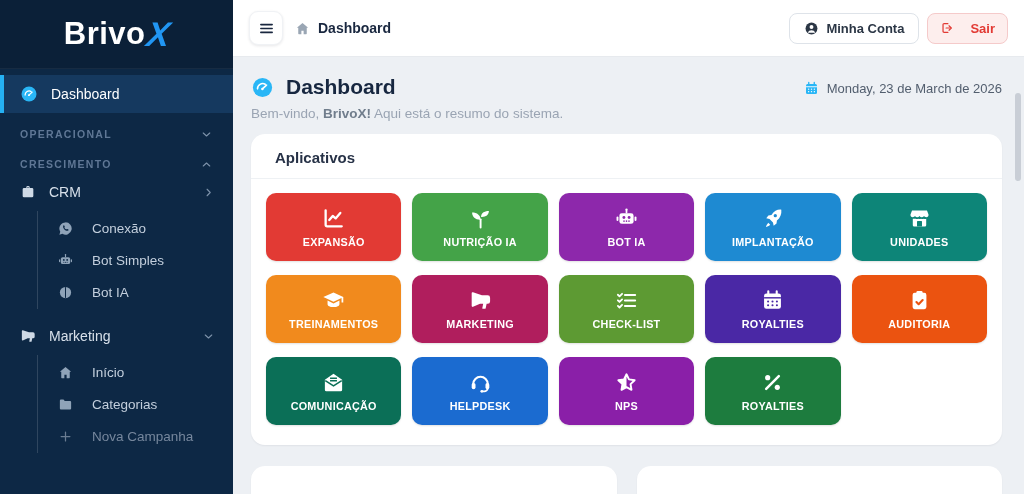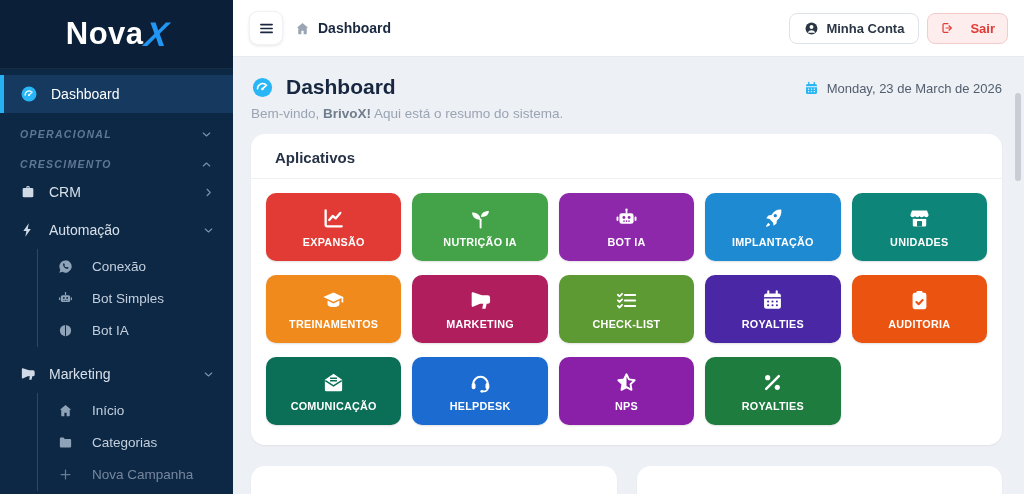--- a/index.html
+++ b/index.html
@@ -20,21 +20,21 @@
   .nav-item.active{height:38px;background:#15395f;border-left:4px solid #25b1f3;
     padding-left:16px;color:#fff;margin:2px 0 10px;}
   .nav-item.mt8{margin-top:8px;} .nav-item.mt12{margin-top:12px;} .nav-item.mt2{margin-top:2px;}
   .nav-ic{width:16px;height:16px;display:inline-flex;color:#cfdae6;flex-shrink:0;}
   .nav-item.active .nav-ic{color:#29b6f6;--cut:#fff;width:18px;height:18px;}
   .nav-label{flex:1;white-space:nowrap;}
   .chev{width:13px;height:13px;color:#7d92aa;display:inline-flex;margin-left:auto;flex-shrink:0;}
   .nav-section{display:flex;align-items:center;height:22px;padding:0 20px;
     color:#5f7795;font-size:10.5px;font-weight:700;letter-spacing:1.3px;cursor:pointer;}
   .nav-section.mt10{margin-top:10px;} .nav-section.mt8{margin-top:8px;}
-  .nav-section .nav-label{flex:1;font-style:italic;}
+  .nav-section .nav-label{flex:1;}
   .nav-subgroup{margin:4px 0 0 37px;border-left:1px solid rgba(255,255,255,.14);
     display:flex;flex-direction:column;gap:2px;padding:2px 0;}
   .nav-sub{display:flex;align-items:center;gap:19px;height:30px;padding:0 10px 0 20px;
     font-size:13.5px;color:#c3cfdd;cursor:pointer;}
   .nav-sub .nav-ic{width:15px;height:15px;color:#8fa3b8;}
   .nav-sub.muted{color:#76879d;} .nav-sub.muted .nav-ic{color:#6a7c92;}
 
   
   .main{flex:1;display:flex;flex-direction:column;background:#edf0f4;overflow:hidden;}
   .topbar{height:56px;min-height:56px;background:#fff;border-bottom:1px solid #e7eaee;
@@ -87,21 +87,21 @@
     background:#c9ced6;}
   .ic svg,.nav-ic svg,.chev svg,.tile-ic svg,.hero-gauge svg{width:100%;height:100%;display:block;}
 </style>
 </head>
 <body>
 
 <div class="app">
 
   <aside class="sidebar">
     <div class="logo">
-      <span class="logo-text">Nova</span>
+      <span class="logo-text">Brivo</span>
         <span class="logo-x">X</span>
     </div>
     <nav class="nav" id="sidebar-nav">
         <a class="nav-item active">
           <span class="nav-ic">
             <svg viewBox="0 0 24 24" xmlns="http://www.w3.org/2000/svg">
               <circle cx="12" cy="12" r="10" fill="currentColor"></circle>
               <path d="M6.8 13.4a5.4 5.4 0 0 1 8-4.8" fill="none" style="stroke:var(--cut,#fff)" stroke-width="1.7" stroke-linecap="round"></path>
               <path d="M11.9 13.5l4.3-4" style="stroke:var(--cut,#fff)" stroke-width="1.7" stroke-linecap="round"></path>
               <circle cx="11.9" cy="13.5" r="1.25" style="fill:var(--cut,#fff)"></circle>
@@ -128,33 +128,20 @@
         <a class="nav-item mt2">
           <span class="nav-ic">
             <svg viewBox="0 0 24 24" xmlns="http://www.w3.org/2000/svg">
               <path fill="currentColor" d="M9.5 6V5a2 2 0 0 1 2-2h1a2 2 0 0 1 2 2v1H18a2 2 0 0 1 2 2v10a2 2 0 0 1-2 2H6a2 2 0 0 1-2-2V8a2 2 0 0 1 2-2h3.5zm1.5 0h2V5h-2v1z"></path>
             </svg>
           </span>
           <span class="nav-label">CRM</span>
           <span class="chev">
             <svg viewBox="0 0 24 24" xmlns="http://www.w3.org/2000/svg">
               <path d="M9.4 6l5.8 6-5.8 6" fill="none" stroke="currentColor" stroke-width="2" stroke-linecap="round" stroke-linejoin="round"></path>
-            </svg>
-          </span>
-        </a>
-        <a class="nav-item mt8">
-          <span class="nav-ic">
-            <svg viewBox="0 0 24 24" xmlns="http://www.w3.org/2000/svg">
-              <path fill="currentColor" d="M13.2 2 5 13.4h4.6L8 22l8.2-11.4h-4.6L13.2 2z"></path>
-            </svg>
-          </span>
-          <span class="nav-label">Automação</span>
-          <span class="chev">
-            <svg viewBox="0 0 24 24" xmlns="http://www.w3.org/2000/svg">
-              <path d="M6 9.2l6 5.6 6-5.6" fill="none" stroke="currentColor" stroke-width="2" stroke-linecap="round" stroke-linejoin="round"></path>
             </svg>
           </span>
         </a>
         <div class="nav-subgroup">
           <a class="nav-sub">
             <span class="nav-ic">
               <svg viewBox="0 0 24 24" xmlns="http://www.w3.org/2000/svg">
                 <path fill="currentColor" d="M12 2.2a9.8 9.8 0 0 0-8.4 14.8L2.2 21.8l5-1.3A9.8 9.8 0 1 0 12 2.2z"></path>
                 <path style="fill:var(--cut,#0d2845)" d="M8.6 7.2c.3-.6 1-.6 1.3-.1l.9 1.6c.2.4.1.8-.2 1.1-.3.3-.5.6-.3 1 .5 1.1 1.5 2 2.6 2.5.4.2.7 0 1-.3.3-.3.7-.4 1.1-.2l1.6.9c.5.3.5 1-.1 1.3-1 .6-2.1.8-3.2.4-2.3-.8-4.2-2.7-5-5-.4-1.1-.2-2.2.3-3.2z"></path>
               </svg>

